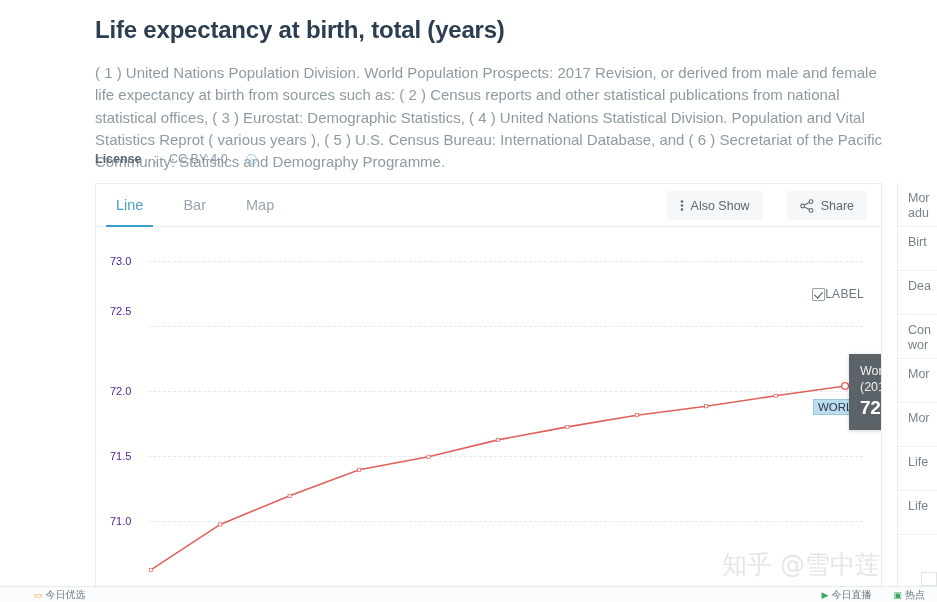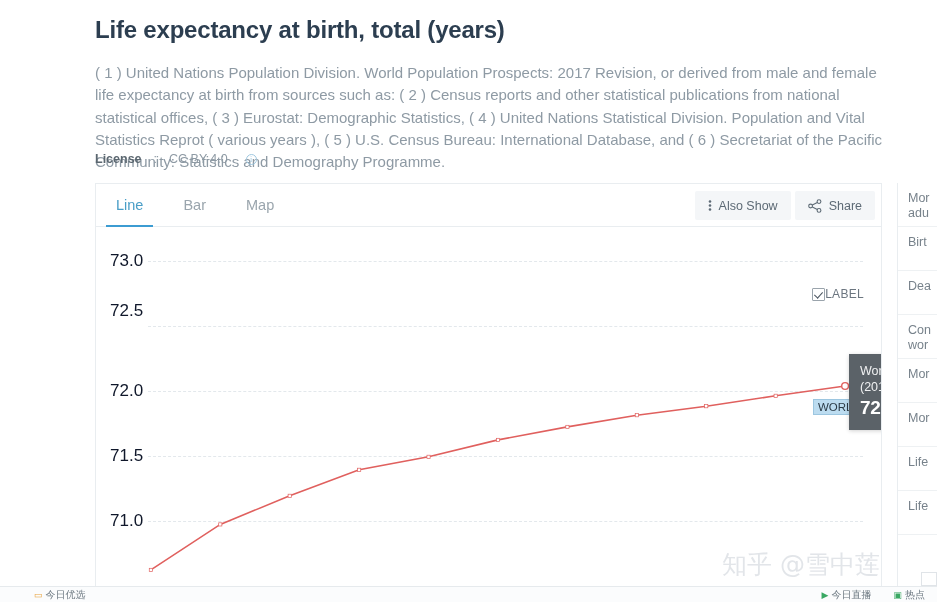--- a/index.html
+++ b/index.html
@@ -77,22 +77,22 @@
     cursor: pointer;
   }
   .tab.active { color: #4a9ec7; }
   .tab.active::after {
     content: ""; position: absolute;
     left: 10px; right: 10px; bottom: -1px;
     height: 3px; background: #3c9cd2;
   }
 
   .toolbar {
-    position: absolute; right: 6px; top: 7px;
-    display: flex; gap: 4px;
+    position: absolute; right: 14px; top: 7px;
+    display: flex; gap: 24px;
   }
   .tbtn {
     display: flex; align-items: center; gap: 7px;
     height: 29px; padding: 0 13px;
     background: #f4f6f8;
     border-radius: 2px;
     font-size: 12.5px; color: #5d6a75;
     cursor: pointer;
     white-space: nowrap;
   }
@@ -125,21 +125,21 @@
     content: "";
     position: absolute; left: 3px; top: 1px;
     width: 4px; height: 7px;
     border: solid #4a5560;
     border-width: 0 1.6px 1.6px 0;
     transform: rotate(42deg);
   }
 
   .ylabel {
     position: absolute;
-    font-size: 17px; color: #0f172a;
+    font-size: 11px; color: #4c1d95;
     left: 14px;
     transform: translateY(-50%);
   }
 
   .gridline {
     position: absolute;
     left: 52px; right: 18px;
     height: 0;
     border-top: 1px dashed #e3e8ec;
   }

